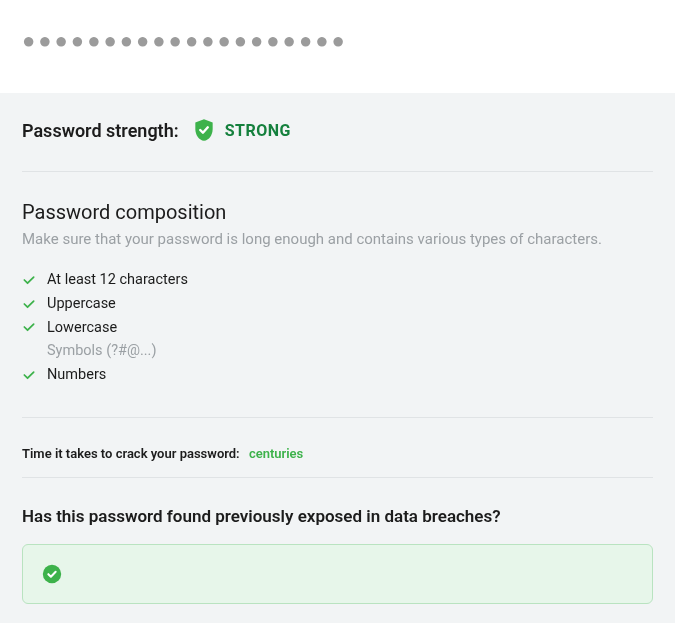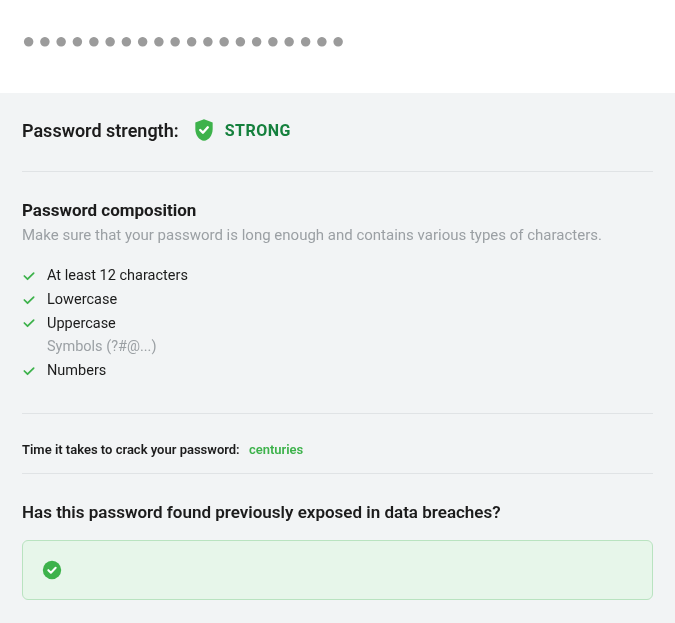--- a/index.html
+++ b/index.html
@@ -57,22 +57,22 @@
       font-weight: 700;
       color: #15803d;
       letter-spacing: 0.5px;
     }
     .divider {
       border: none;
       border-top: 1px solid #e0e3e5;
       margin: 0 0 28px 0;
     }
     .section-title {
-      font-size: 17px;
-      font-weight: 700;
+      font-size: 20px;
+      font-weight: 400;
       color: #1c1c1c;
       margin-bottom: 6px;
     }
     .section-subtext {
       font-size: 15px;
       color: #9ba0a4;
       margin-bottom: 20px;
     }
     .criteria-list {
       list-style: none;
@@ -174,29 +174,29 @@
           </svg>
         </span>
         <span>At least 12 characters</span>
       </li>
       <li>
         <span class="check">
           <svg viewBox="0 0 24 24" width="14" height="14">
             <path fill="none" stroke="#3db24b" stroke-width="3" stroke-linecap="round" stroke-linejoin="round" d="M4 12 L9.5 17.5 L20 7"></path>
           </svg>
         </span>
+        <span>Uppercase</span>
+      </li>
+      <li>
+        <span class="check">
+          <svg viewBox="0 0 24 24" width="14" height="14">
+            <path fill="none" stroke="#3db24b" stroke-width="3" stroke-linecap="round" stroke-linejoin="round" d="M4 12 L9.5 17.5 L20 7"></path>
+          </svg>
+        </span>
         <span>Lowercase</span>
-      </li>
-      <li>
-        <span class="check">
-          <svg viewBox="0 0 24 24" width="14" height="14">
-            <path fill="none" stroke="#3db24b" stroke-width="3" stroke-linecap="round" stroke-linejoin="round" d="M4 12 L9.5 17.5 L20 7"></path>
-          </svg>
-        </span>
-        <span>Uppercase</span>
       </li>
       <li class="unmet">
         <span class="check">
           <svg viewBox="0 0 24 24" width="14" height="14">
             <path fill="none" stroke="#3db24b" stroke-width="3" stroke-linecap="round" stroke-linejoin="round" d="M4 12 L9.5 17.5 L20 7"></path>
           </svg>
         </span>
         <span>Symbols (?#@...)</span>
       </li>
       <li>

